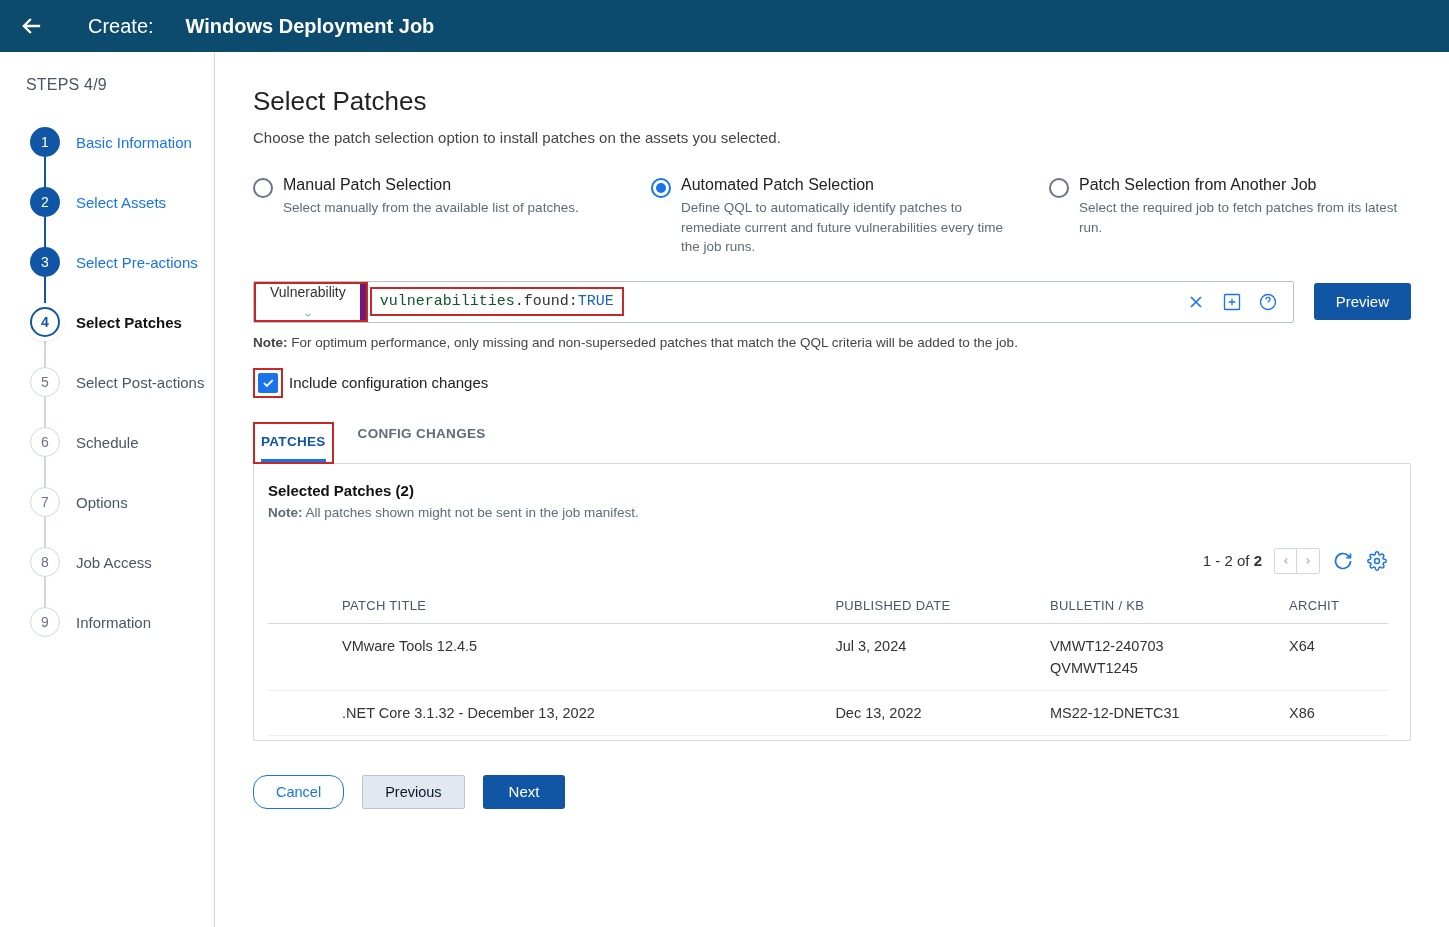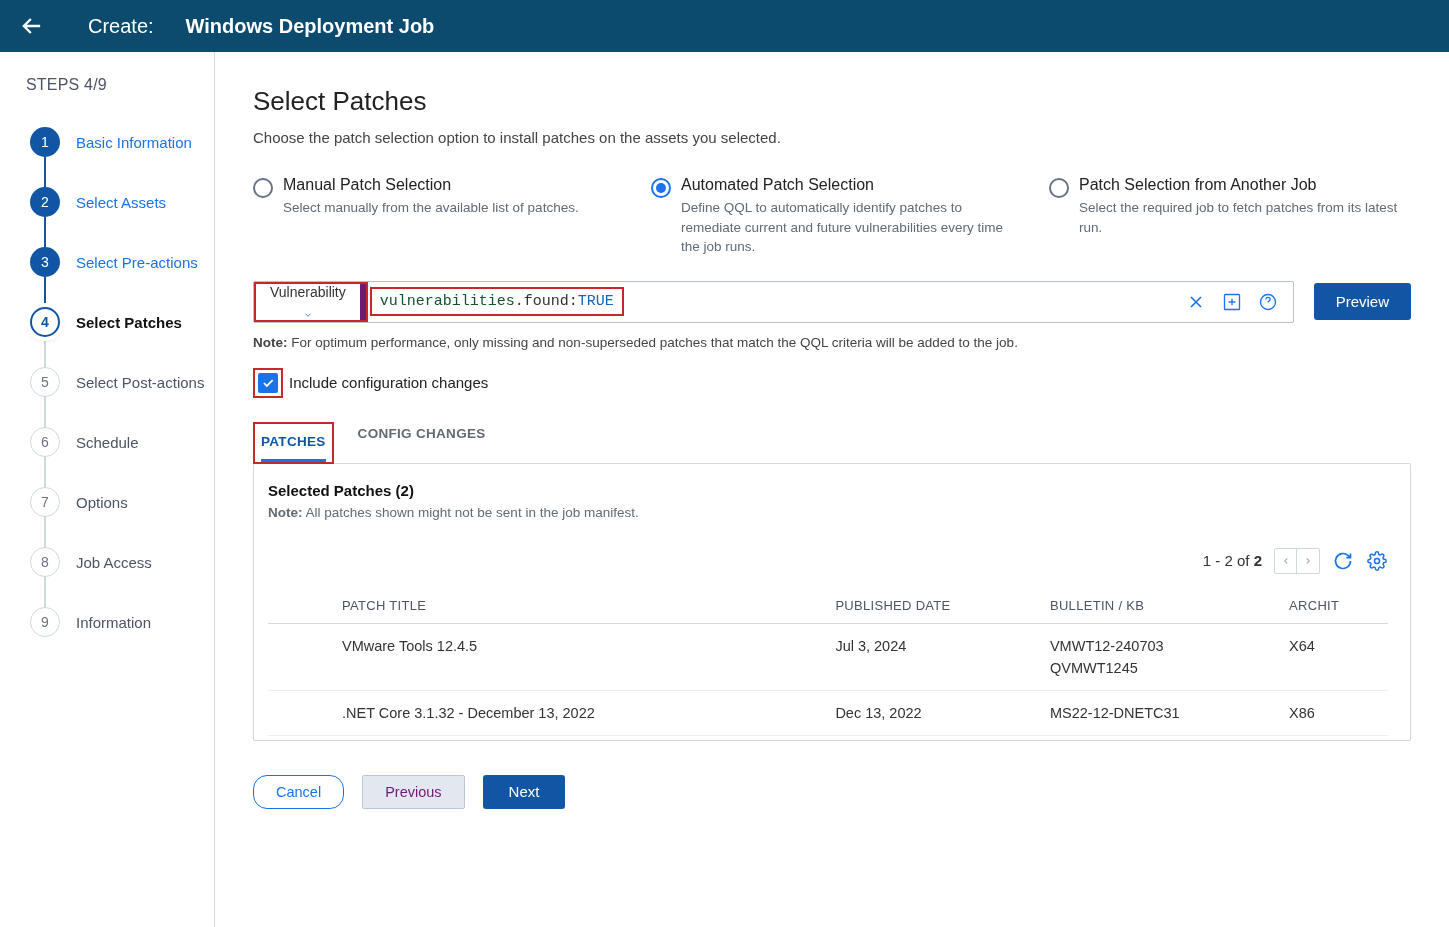--- a/index.html
+++ b/index.html
@@ -69,21 +69,21 @@
 .pager-btns .pb { width: 22px; height: 24px; display: flex; align-items: center; justify-content: center; color: #b0b8c0; cursor: pointer; }
 .pager-btns .pb:first-child { border-right: 1px solid #cfd8dc; }
 .tool-ic { width: 22px; height: 22px; display: flex; align-items: center; justify-content: center; color: #1a73e8; cursor: pointer; }
 .data-table { width: 100%; border-collapse: collapse; }
 .data-table th { text-align: left; font-family: "Helvetica Neue", Arial, sans-serif; font-size: 13px; font-weight: 400; color: #4b5563; letter-spacing: 0.3px; padding: 10px 6px; border-bottom: 1px solid #d8d8d8; }
 .data-table td { font-size: 14.5px; color: #333; padding: 14px 6px; border-bottom: 1px solid #eceff1; vertical-align: top; }
 .data-table td .sub { display: block; color: #333; margin-top: 6px; }
 .data-table th:first-child, .data-table td:first-child { padding-left: 74px; }
 .footer-btns { display: flex; gap: 18px; margin-top: 34px; }
 .btn-outline { background: #fff; border: 1px solid #1a73e8; color: #1a73e8; padding: 8px 22px; font-size: 14.5px; border-radius: 14px; cursor: pointer; }
-.btn-light { background: #e3e8f0; border: 1px solid #b9c6d8; color: #701a75; padding: 8px 22px; font-size: 14.5px; border-radius: 2px; cursor: pointer; }
+.btn-light { background: #e3e8f0; border: 1px solid #b9c6d8; color: #0f172a; padding: 8px 22px; font-size: 14.5px; border-radius: 2px; cursor: pointer; }
 </style>
 </head>
 <body>
 
 <div class="header">
   <div class="back">
     <svg viewBox="0 0 24 24" fill="none" stroke="#fff" stroke-width="2">
         <path d="M19 12H5M11 18l-6-6 6-6"></path>
       </svg>
   </div>

